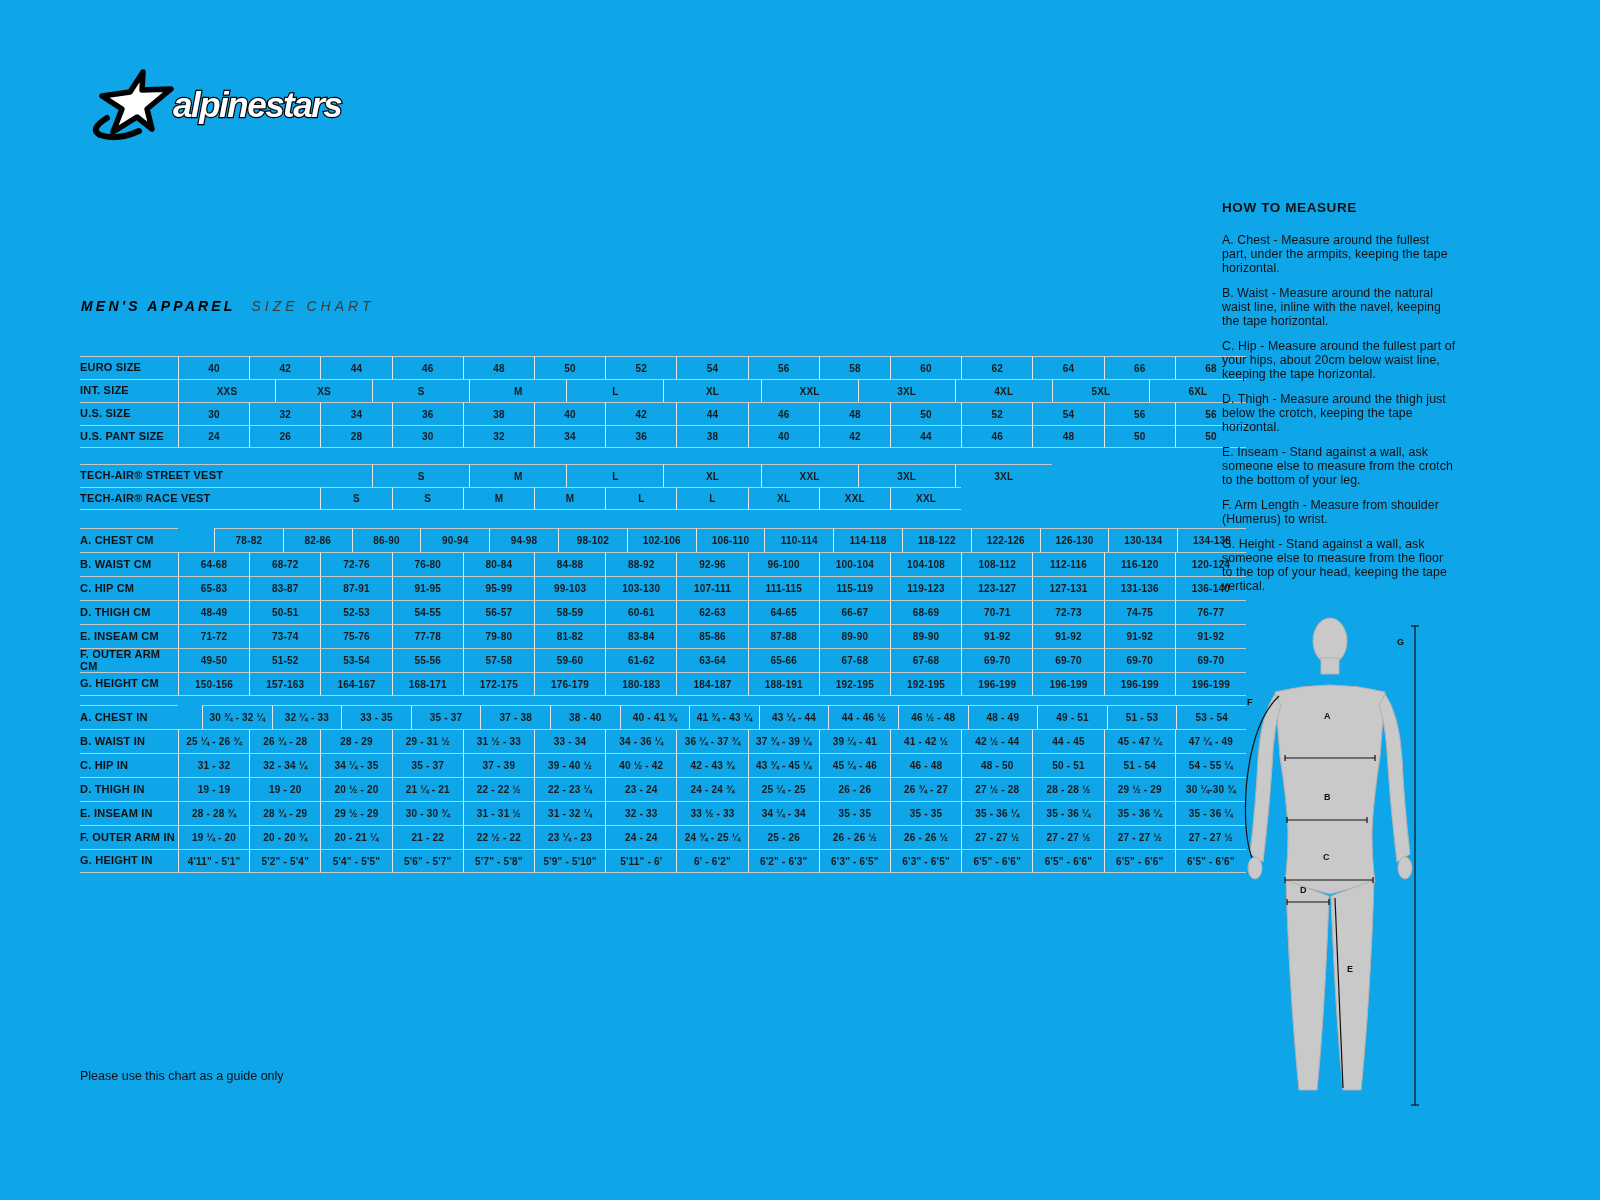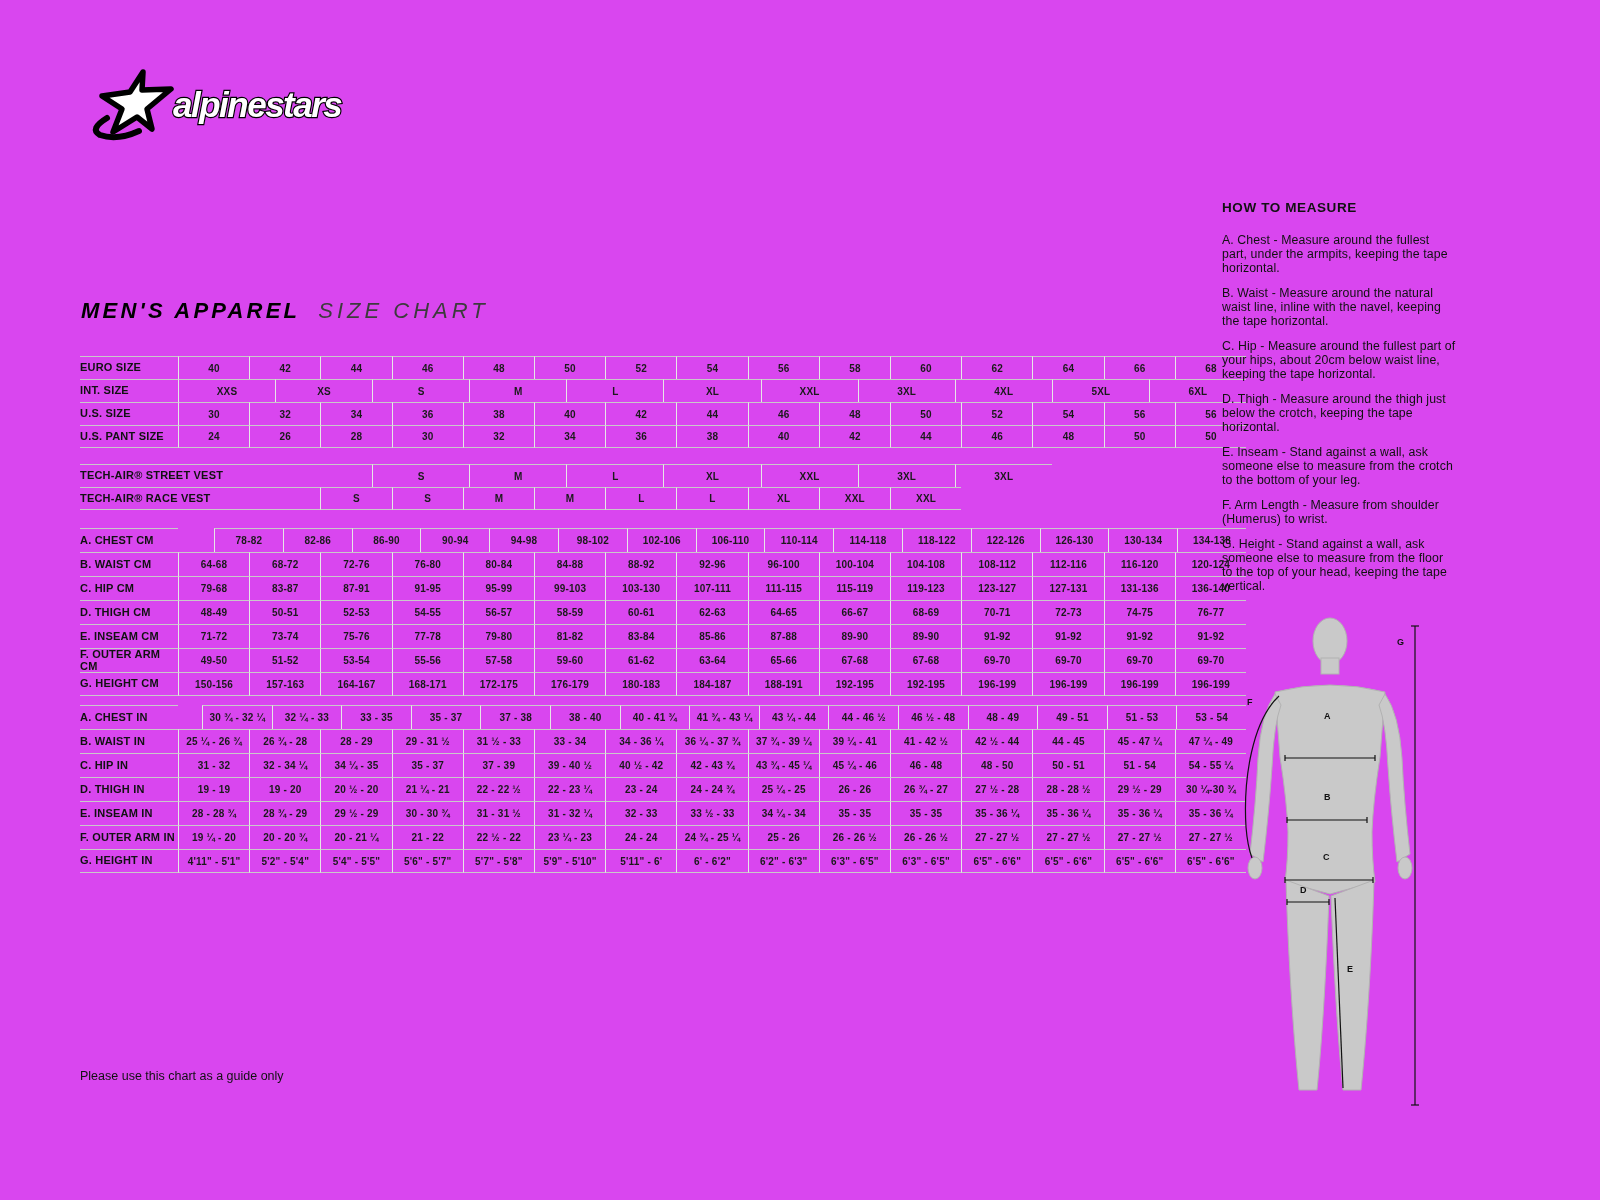--- a/index.html
+++ b/index.html
@@ -1,23 +1,23 @@
 <!DOCTYPE html>
 <html><head>
 <meta charset="utf-8">
 <style>
   html,body{margin:0;padding:0;background:#fff;}
-  .page{position:relative;width:1600px;height:1200px;background:#d946ef;
+  .page{position:relative;width:1600px;height:1200px;background:#0ea5e9;
         font-family:"Liberation Sans",sans-serif;color:#111;overflow:hidden;}
 
   
   .logo{position:absolute;left:85px;top:66px;}
 
   
-  .title{position:absolute;left:81px;top:298px;font-style:italic;font-size:22px;white-space:nowrap;}
+  .title{position:absolute;left:81px;top:298px;font-style:italic;font-size:14px;white-space:nowrap;}
   .title .main{font-weight:bold;letter-spacing:3.2px;color:#000;}
   .title .sub{font-weight:normal;letter-spacing:4px;color:#3c3c3c;margin-left:12px;}
 
   
   .size-table{position:absolute;left:80px;top:356px;width:1166px;}
   .trow{display:flex;height:23px;}
   #cm-rows .trow,#in-rows .trow{height:24px;}
   .trow.tall{height:30px;}
   .rlabel{width:98px;flex:none;display:flex;align-items:center;
           font-weight:bold;font-size:11px;letter-spacing:0.2px;line-height:1.05;
@@ -217,21 +217,21 @@
             <div class="cell">104-108</div>
             <div class="cell">108-112</div>
             <div class="cell">112-116</div>
             <div class="cell">116-120</div>
             <div class="cell">120-124</div>
           </div>
         </div>
         <div class="trow">
           <div class="rlabel">C. HIP CM</div>
           <div class="cells" style="grid-template-columns: repeat(15, 1fr);">
-            <div class="cell">79-68</div>
+            <div class="cell">65-83</div>
             <div class="cell">83-87</div>
             <div class="cell">87-91</div>
             <div class="cell">91-95</div>
             <div class="cell">95-99</div>
             <div class="cell">99-103</div>
             <div class="cell">103-130</div>
             <div class="cell">107-111</div>
             <div class="cell">111-115</div>
             <div class="cell">115-119</div>
             <div class="cell">119-123</div>

